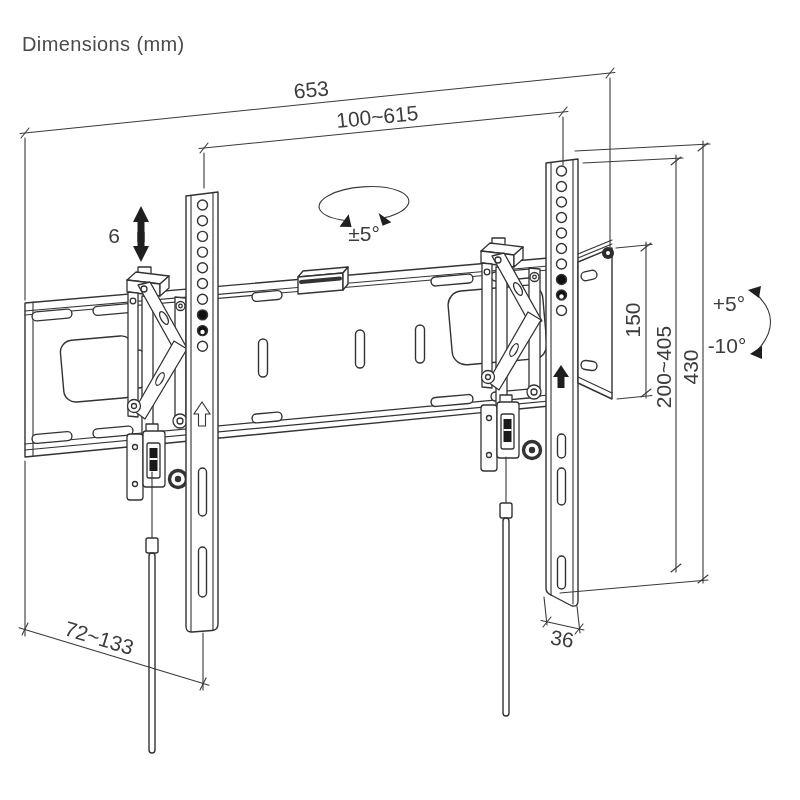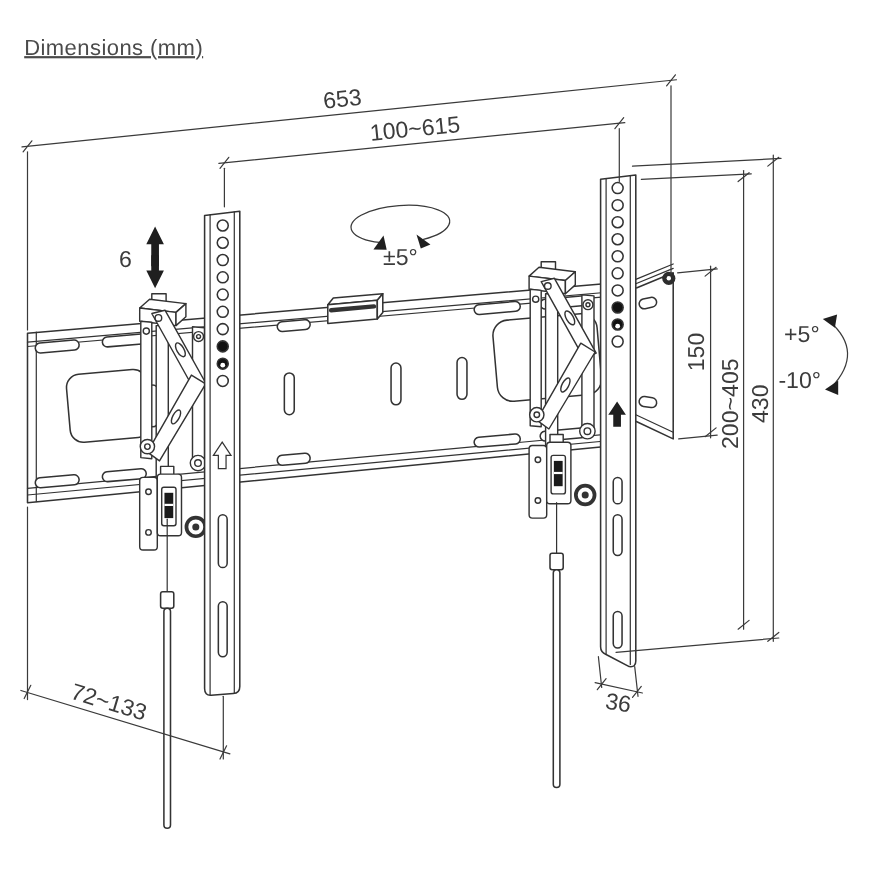--- a/index.html
+++ b/index.html
@@ -1,19 +1,19 @@
 <!DOCTYPE html>
 <html><head>
 <meta charset="utf-8">
 <style>
   html,body{margin:0;padding:0;background:#ffffff;}
   .page{position:relative;width:800px;height:800px;background:#fff;overflow:hidden;
         font-family:"Liberation Sans", sans-serif;}
   .title{position:absolute;left:22px;top:33px;font-size:20px;letter-spacing:.4px;
-         color:#4b4b4b;text-decoration:underline;}
+         color:#4b4b4b;}
   svg text{font-family:"Liberation Sans", sans-serif;fill:#3c3c3c;}
   svg .dimtxt{font-size:21px;}
   svg .draw{stroke:#333;fill:#fff;stroke-width:1.4;stroke-linejoin:round;stroke-linecap:round;}
   svg .thin{stroke:#333;fill:none;stroke-width:1.1;stroke-linecap:round;}
   svg .dim{stroke:#3a3a3a;fill:none;stroke-width:1.1;stroke-linecap:round;}
   svg .solid{fill:#1f1f1f;stroke:none;}
 </style>
 </head>
 <body>
 

